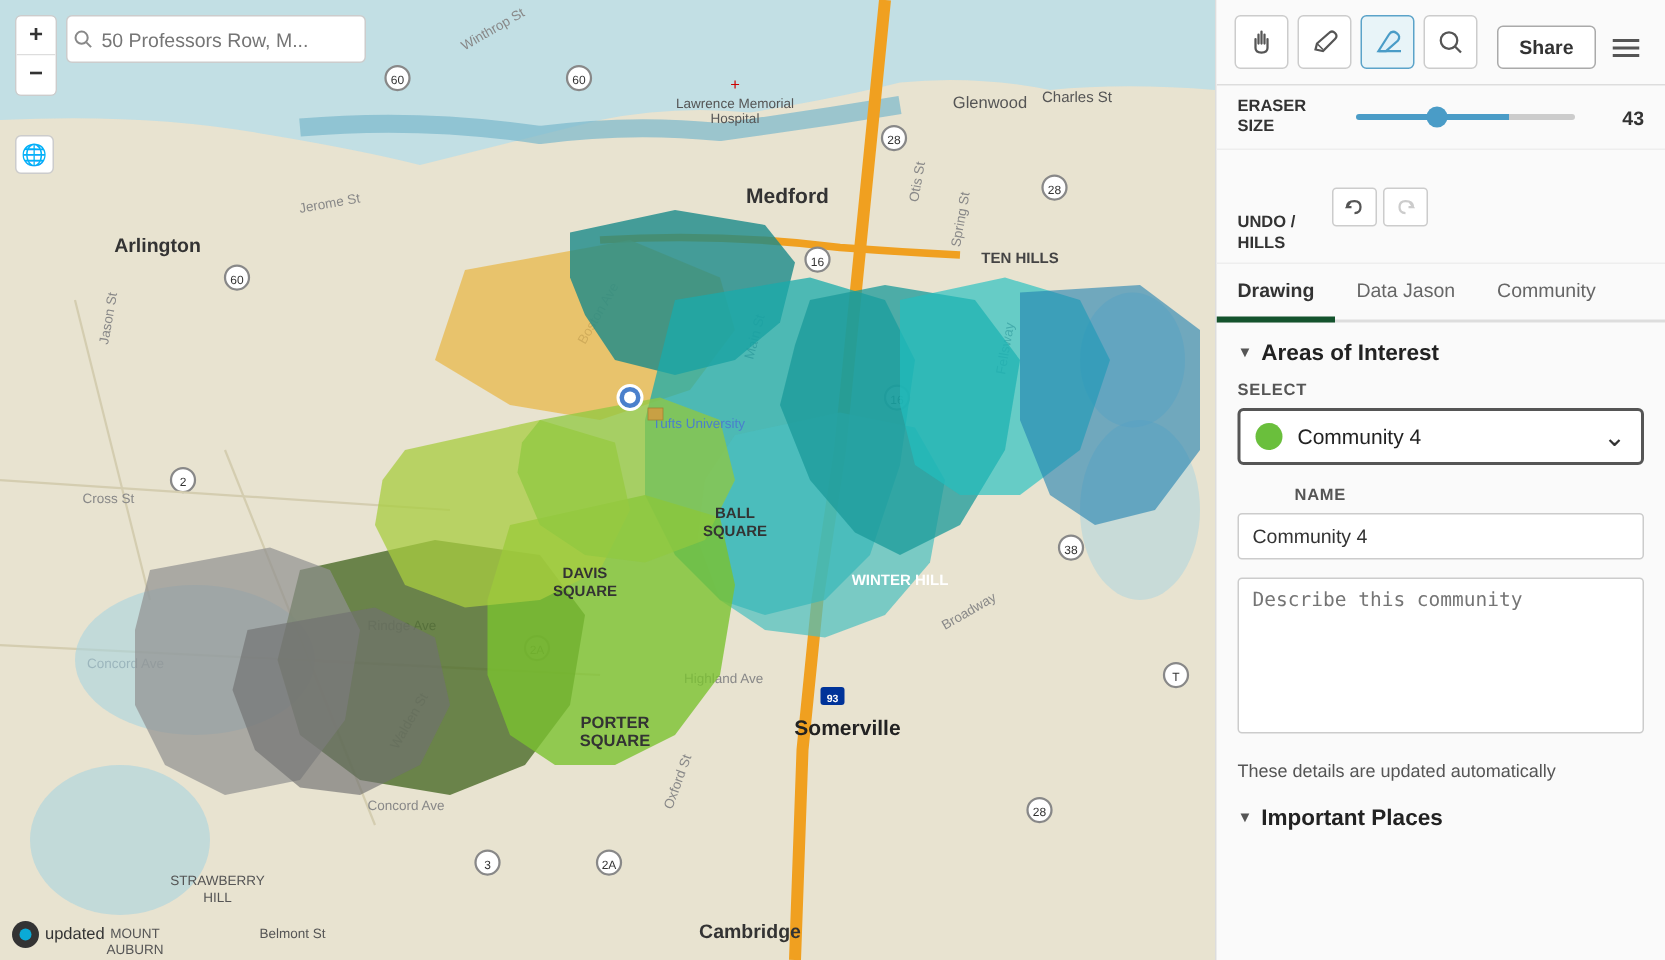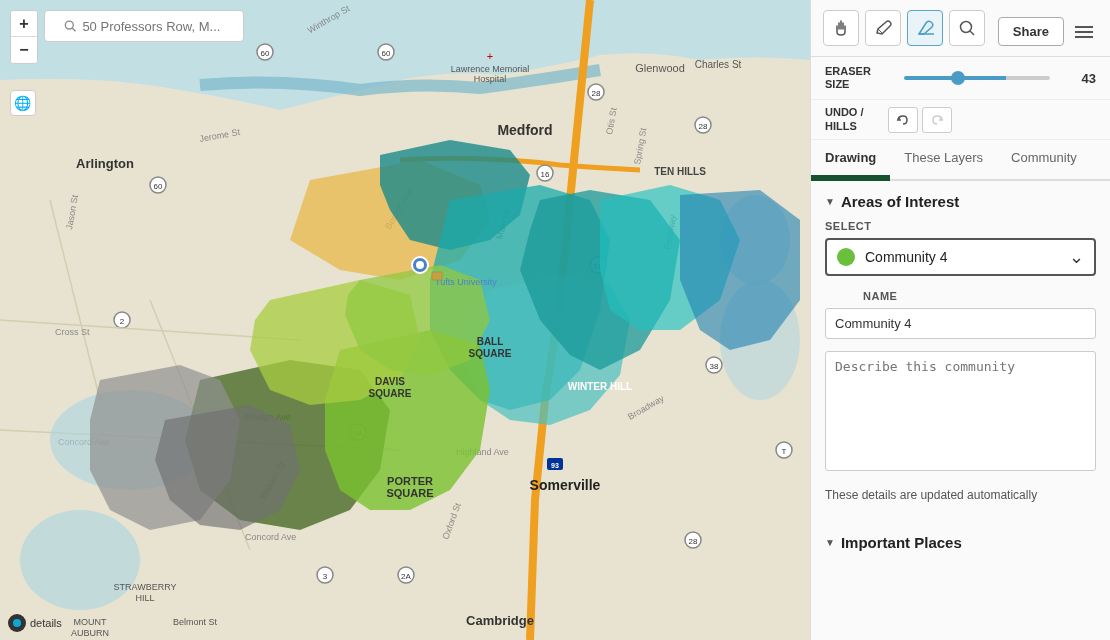--- a/index.html
+++ b/index.html
@@ -69,21 +69,21 @@
       position: absolute;
       top: 10px;
       left: 44px;
       height: 32px;
       width: 200px;
       background: white;
       border: 1px solid #ccc;
       border-radius: 4px;
       display: flex;
       align-items: center;
-      padding: 0 19px;
+      padding: 0 4px;
       gap: 6px;
       z-index: 10;
     }
     .map-search input {
       border: none;
       outline: none;
       font-size: 13px;
       color: #333;
       width: 100%;
       background: transparent;
@@ -211,20 +211,21 @@
       border-bottom: 1px solid #eee;
       gap: 8px;
       flex-shrink: 0;
     }
     .undo-label {
       font-size: 11px;
       font-weight: bold;
       color: #333;
       line-height: 1.2;
       min-width: 55px;
+      margin-top: 36px;
     }
     .undo-redo-btns {
       display: flex;
       gap: 4px;
     }
     .undo-redo-btn {
       width: 30px;
       height: 26px;
       background: white;
       border: 1px solid #ccc;
@@ -247,21 +248,21 @@
       font-size: 13px;
       cursor: pointer;
       color: #666;
       border-bottom: 2px solid transparent;
       margin-bottom: -2px;
       white-space: nowrap;
     }
     .tab.active {
       color: #333;
       font-weight: bold;
-      border-bottom: 6px solid #14532d;
+      border-bottom: 4px solid #14532d;
     }
 
     
     .panel-content {
       padding: 12px 14px;
       flex: 1;
     }
 
     
     .section-header {
@@ -333,37 +334,37 @@
       padding: 7px 9px;
       font-size: 13px;
       color: #333;
       outline: none;
       margin-bottom: 12px;
       background: white;
     }
 
     .description-textarea {
       width: 100%;
-      height: 120px;
+      height: 104px;
       border: 1px solid #ccc;
       border-radius: 3px;
       padding: 7px 9px;
       font-size: 13px;
       color: #999;
       outline: none;
       resize: none;
       background: white;
       margin-bottom: 12px;
     }
 
     .auto-update-note {
       font-size: 12px;
       color: #555;
       line-height: 1.4;
-      margin-bottom: 30px;
+      margin-bottom: 14px;
     }
 
     .important-places-header {
       display: flex;
       align-items: center;
       gap: 6px;
       margin-top: 4px;
     }
   </style>
 </head>
@@ -544,21 +545,21 @@
     </svg>
     <input type="text" placeholder="50 Professors Row, M..." style="">
   </div>
 
   
   <div class="mapbox-logo">
     <svg width="18" height="18" viewBox="0 0 18 18">
       <circle cx="9" cy="9" r="9" fill="#333"></circle>
       <circle cx="9" cy="9" r="4" fill="#00c8ff" opacity="0.8"></circle>
     </svg>
-    <span>details</span>
+    <span>updated</span>
   </div>
 </div>
 
 <div id="right-panel">
 
   <div class="toolbar">
     <button class="tool-btn" title="Hand tool">
       <svg width="18" height="18" viewBox="0 0 18 18">
         <path d="M9 2 L9 10 M7 4 L7 10 M11 4 L11 10 M5 7 L5 13 Q5 16 9 16 Q13 16 13 13 L13 7" stroke="#555" stroke-width="1.5" fill="none" stroke-linecap="round"></path>
       </svg>
@@ -616,21 +617,21 @@
         <svg width="14" height="14" viewBox="0 0 14 14">
           <path d="M12 7 Q12 3 7 3 Q3 3 3 7 Q3 11 7 11" stroke="#ccc" stroke-width="1.5" fill="none"></path>
           <polyline points="10,4 12,7 9,7" stroke="#ccc" stroke-width="1.5" fill="none"></polyline>
         </svg>
       </button>
     </div>
   </div>
 
   <div class="tabs">
     <div class="tab active">Drawing</div>
-    <div class="tab">These Layers</div>
+    <div class="tab">Data Jason</div>
     <div class="tab">Community</div>
   </div>
 
   <div class="panel-content">
     
     
     <div class="section-header">
       <span class="section-arrow">▼</span>
       <span class="section-title">Areas of Interest</span>
     </div>

